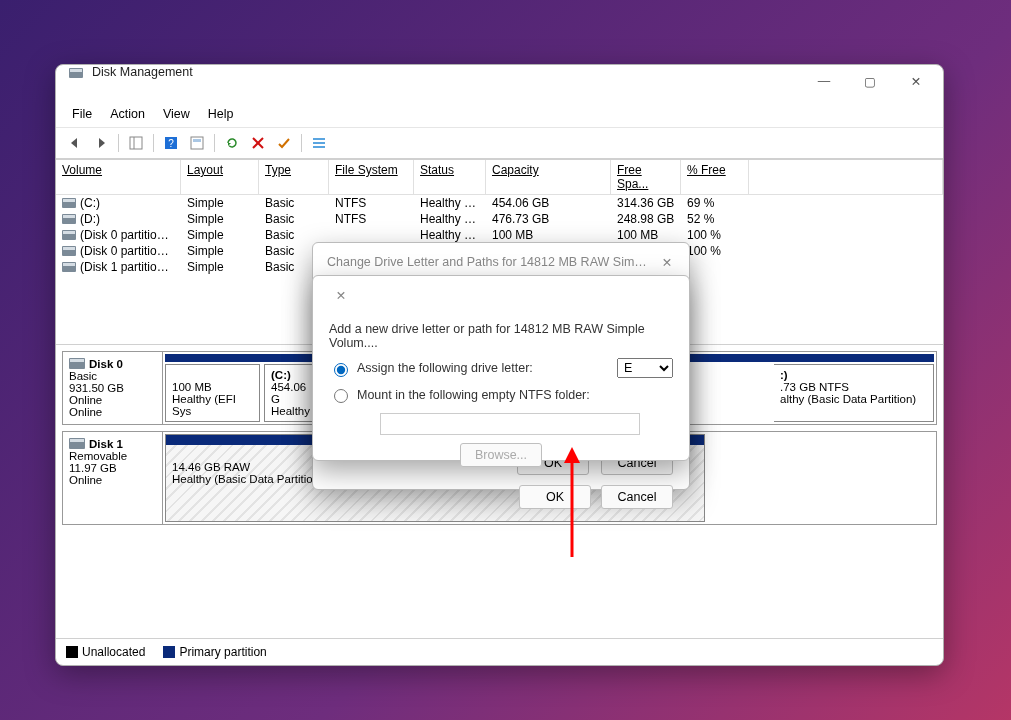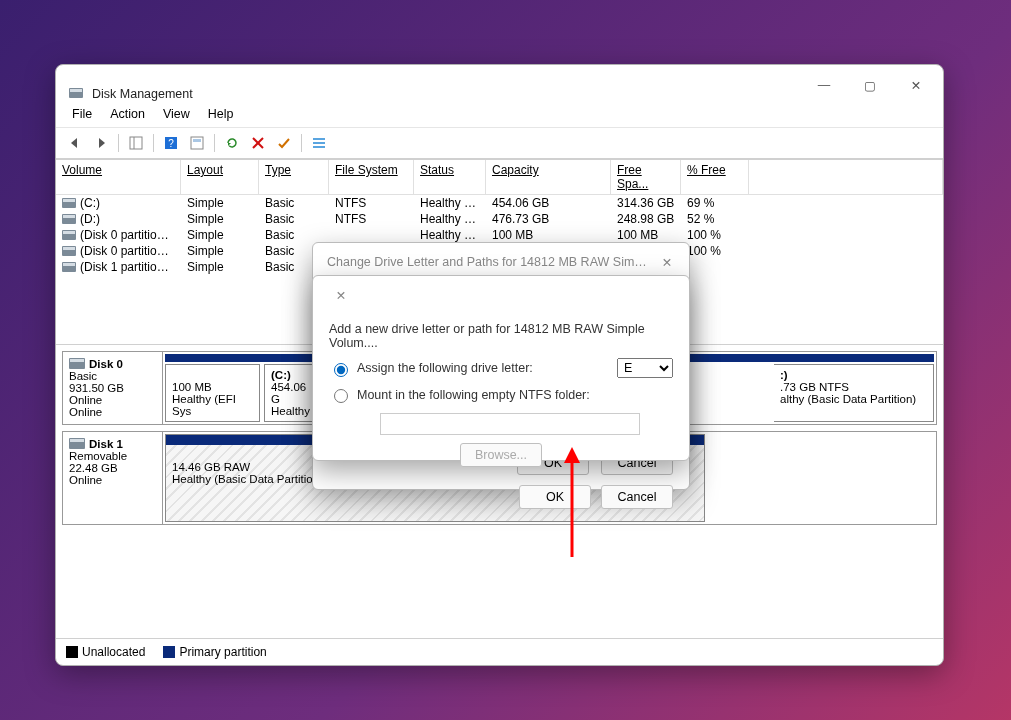--- a/index.html
+++ b/index.html
@@ -5,21 +5,21 @@
   * { box-sizing: border-box; font-family: "Segoe UI", Tahoma, sans-serif; }
   html, body { margin:0; padding:0; height:100%; }
   body { background: linear-gradient(135deg, #3a1f6e 0%, #6e2d7d 60%, #d83a5b 120%); width:1011px; height:720px; overflow:hidden; position:relative; }
 
   .window {
     position:absolute; left:55px; top:64px; width:889px; height:602px;
     background:#fff; border:1px solid #b0b0b0; border-radius:8px;
     box-shadow: 0 8px 30px rgba(0,0,0,0.35);
     display:flex; flex-direction:column;
   }
-  .titlebar { display:flex; align-items:flex-end; height:36px; padding:0 4px 0 12px; font-size:12.5px; }
+  .titlebar { display:flex; align-items:flex-start; height:36px; padding:0 4px 0 12px; font-size:12.5px; }
   .titlebar .app-icon { width:16px; height:16px; margin-right:8px; }
   .titlebar .title { flex:1; color:#222; }
   .titlebar .ctrl { width:46px; height:32px; display:flex; align-items:center; justify-content:center; color:#555; }
 
   .menubar { display:flex; gap:2px; padding:2px 8px; font-size:12.5px; border-bottom:1px solid #e6e6e6; }
   .menubar .menu-item { padding:4px 8px; }
 
   .toolbar { display:flex; align-items:center; gap:4px; padding:4px 8px; border-bottom:1px solid #d0d0d0; }
   .toolbar .tbtn { width:22px; height:22px; display:flex; align-items:center; justify-content:center; border:1px solid transparent; }
   .toolbar .sep { width:1px; height:18px; background:#ccc; margin:0 2px; }
@@ -273,21 +273,21 @@
             </div>
           </div>
         </div>
       </div>
     </div>
 
     <div class="disk-card" style="height:94px;">
       <div class="disk-info">
         <div><span class="disk-icon"></span><b>Disk 1</b></div>
         <div>Removable</div>
-        <div>22.48 GB</div>
+        <div>11.97 GB</div>
         <div>Online</div>
       </div>
       <div class="disk-parts" style="flex:1;">
         <div class="part hatched" style="flex:1; max-width:540px;">
           <div class="bar"></div>
           <div class="body">
             <div>&nbsp;</div>
             <div>14.46 GB RAW</div>
             <div>Healthy (Basic Data Partition)</div>
           </div>

